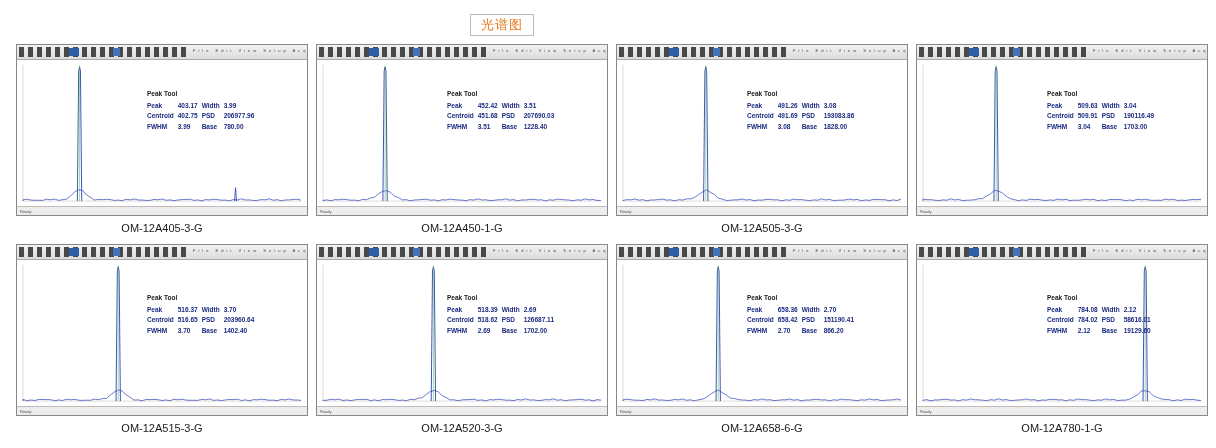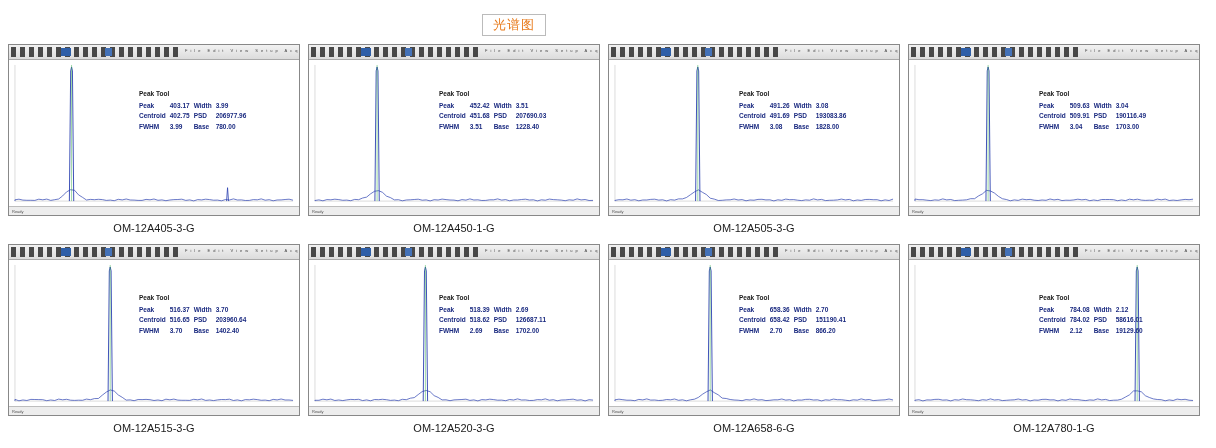--- a/index.html
+++ b/index.html
@@ -10,38 +10,38 @@
   body {
     width: 1216px;
     height: 448px;
     font-family: "Liberation Sans", sans-serif;
     position: relative;
     overflow: hidden;
   }
   #page-title {
     position: absolute;
     top: 14px;
-    left: 16px;
+    left: 4px;
     width: 996px;
     text-align: center;
     font-size: 13px;
     color: #e87c1e;
     letter-spacing: 1px;
   }
   #page-title .title-box {
     display: inline-block;
     padding: 3px 10px 4px 10px;
     border: 1px solid #bbbbbb;
     background: #ffffff;
     line-height: 1;
   }
   #grid {
     position: absolute;
     top: 44px;
-    left: 4px;
+    left: 12px;
     width: 1200px;
     display: flex;
     flex-wrap: wrap;
     gap: 0px;
   }
   .cell {
     width: 300px;
     box-sizing: border-box;
     padding: 0 4px 0 4px;
   }

